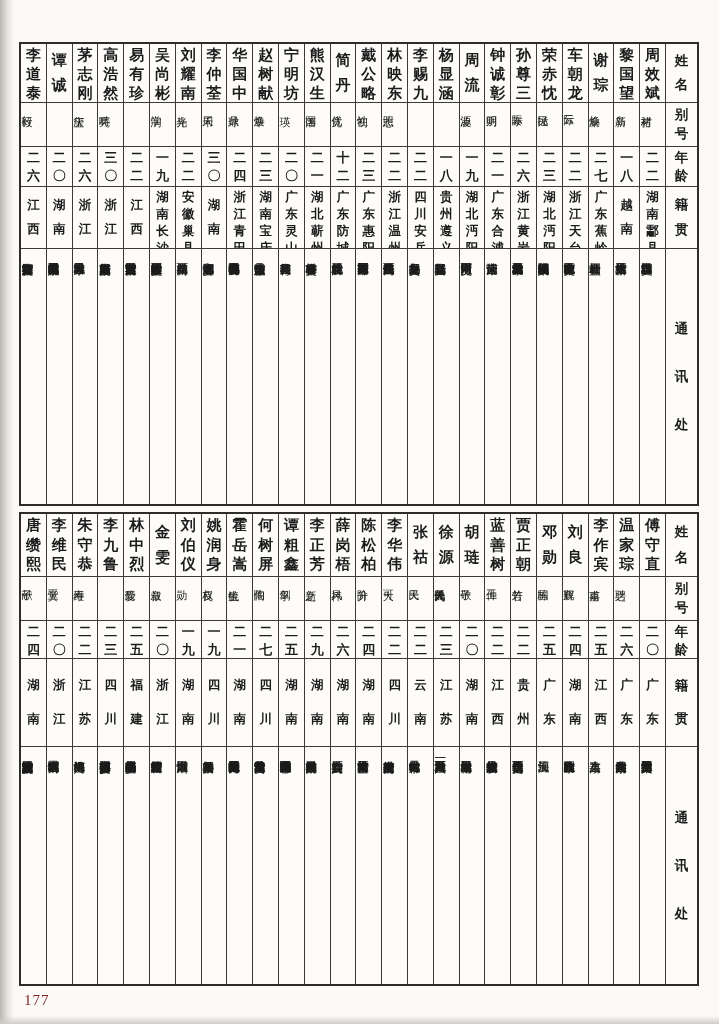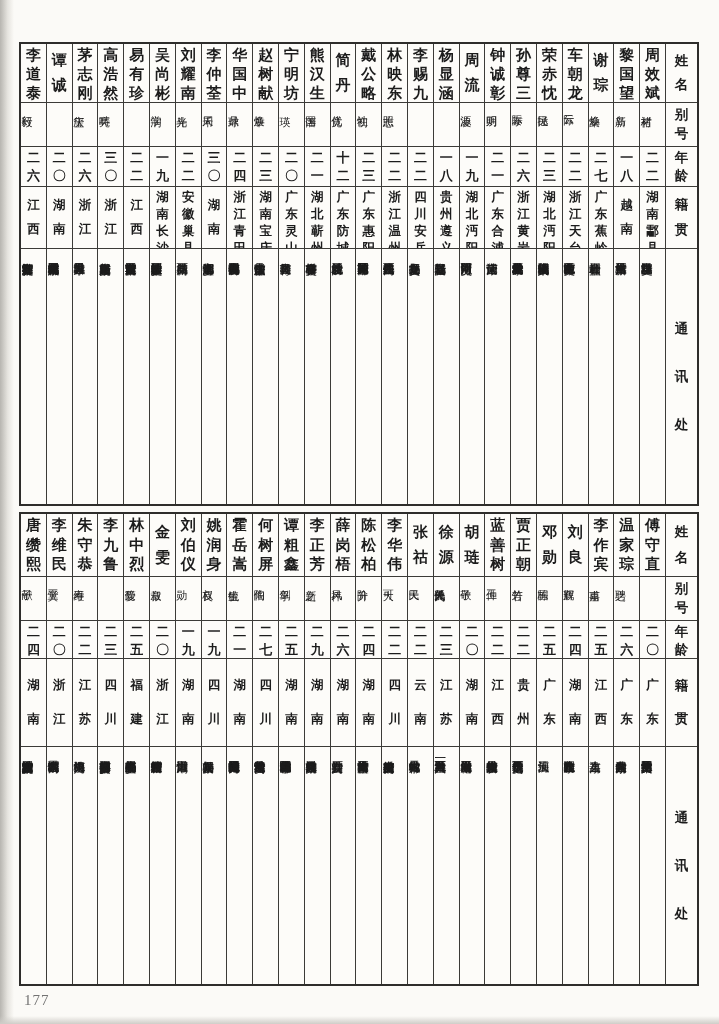--- a/index.html
+++ b/index.html
@@ -53,21 +53,21 @@
   .header-col .r4 .charcol{justify-content:center;gap:30px;}
   
   .vtext{
     writing-mode:vertical-rl;text-orientation:upright;
     height:100%;box-sizing:border-box;
   }
   .alias .vtext{font-size:11px;line-height:12px;padding:4px 7px 0 0;}
   .addr .vtext{font-size:11.5px;line-height:12.5px;padding:5px 6px 2px 0;}
   .page-number{
     position:absolute;left:24px;top:992px;
-    font-size:15px;letter-spacing:1px;color:#737373;
+    font-size:15px;letter-spacing:1px;color:#7f1d1d;
   }
 </style>
 </head>
 <body>
 
 <div class="page">
   <div class="scan-edge-left"></div>
   <div class="scan-edge-bottom"></div>
 
   <section class="vtable" id="table-top">

